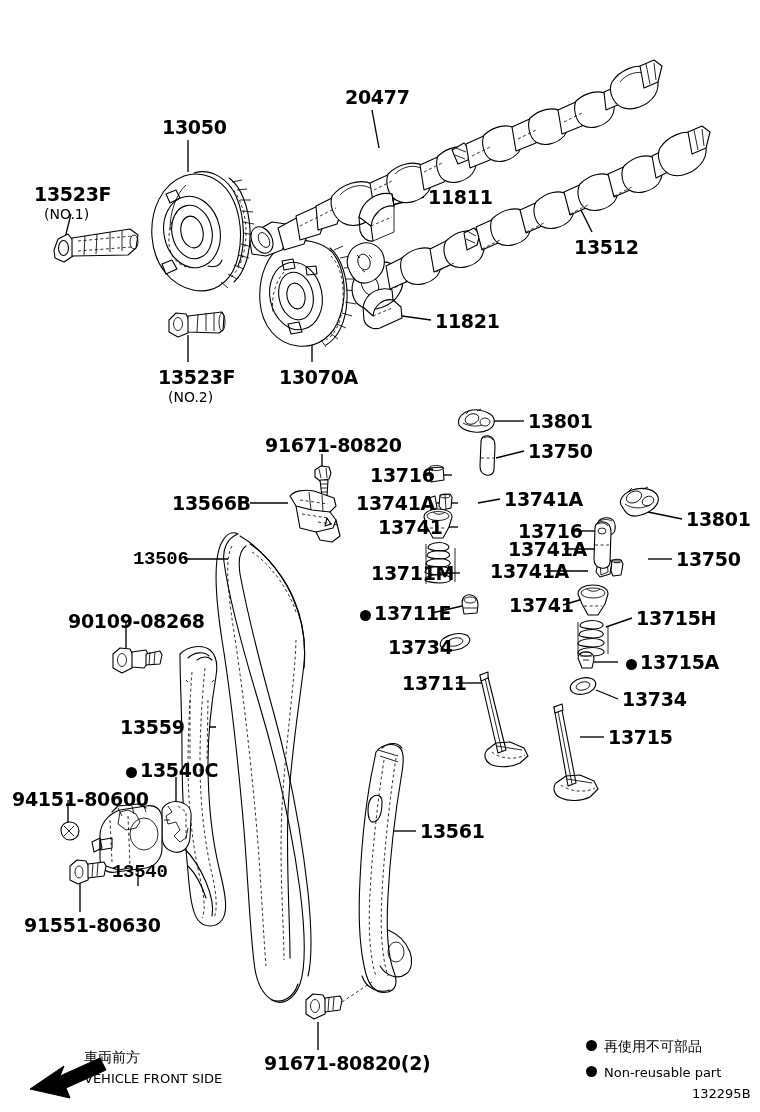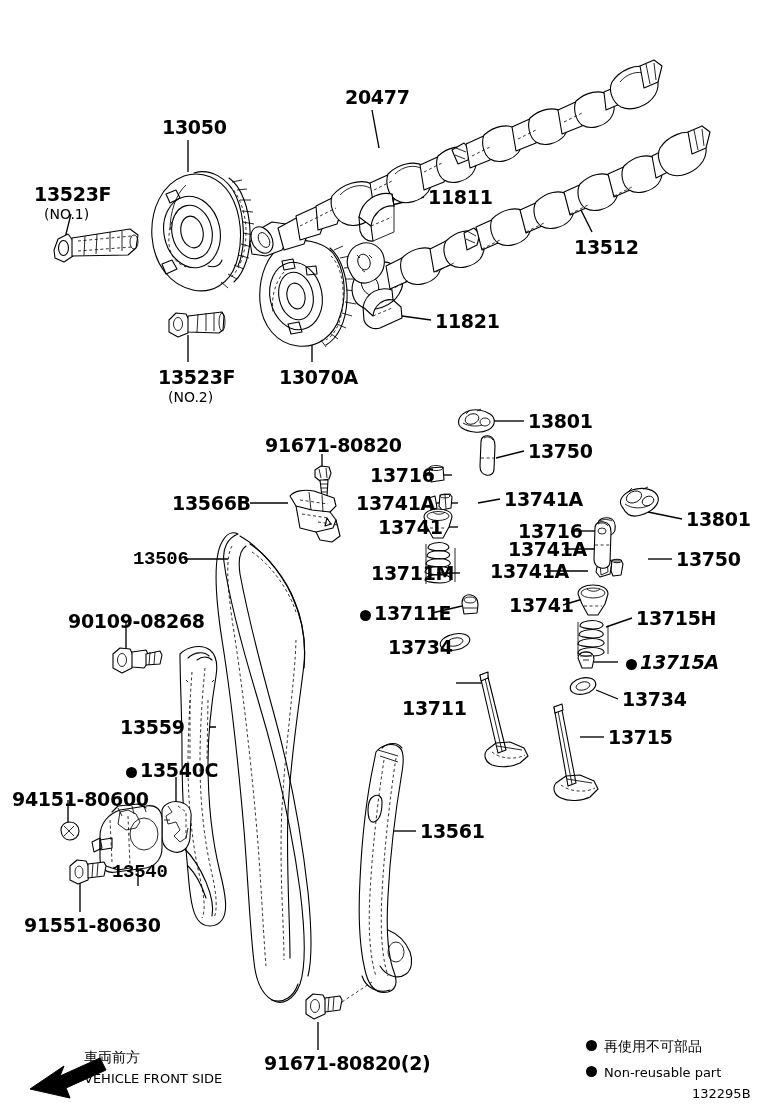--- a/index.html
+++ b/index.html
@@ -549,22 +549,22 @@
   <div class="lbl" style="left:133px;top:550px;font-family:Liberation Mono, monospace;">13506</div>
   <div class="lbl" style="left:508px;top:540px;">13741A</div>
   <div class="lbl" style="left:676px;top:550px;">13750</div>
   <div class="lbl" style="left:371px;top:564px;">13711M</div>
   <div class="lbl" style="left:490px;top:562px;">13741A</div>
   <div class="lbl bullet" style="left:360px;top:604px;">13711E</div>
   <div class="lbl" style="left:509px;top:596px;">13741</div>
   <div class="lbl" style="left:636px;top:609px;">13715H</div>
   <div class="lbl" style="left:68px;top:612px;">90109-08268</div>
   <div class="lbl" style="left:388px;top:638px;">13734</div>
-  <div class="lbl bullet" style="left:626px;top:653px;font-style:italic;">13715A</div>
-  <div class="lbl" style="left:402px;top:674px;margin-top:25px;">13711</div>
+  <div class="lbl bullet" style="left:626px;top:653px;">13715A</div>
+  <div class="lbl" style="left:402px;top:674px;">13711</div>
   <div class="lbl" style="left:622px;top:690px;">13734</div>
   <div class="lbl" style="left:120px;top:718px;">13559</div>
   <div class="lbl" style="left:608px;top:728px;">13715</div>
   <div class="lbl bullet" style="left:126px;top:761px;">13540C</div>
   <div class="lbl" style="left:12px;top:790px;">94151-80600</div>
   <div class="lbl" style="left:420px;top:822px;">13561</div>
   <div class="lbl" style="left:112px;top:863px;font-family:Liberation Mono, monospace;">13540</div>
   <div class="lbl" style="left:24px;top:916px;">91551-80630</div>
   <div class="lbl" style="left:264px;top:1054px;">91671-80820(2)</div>
 

